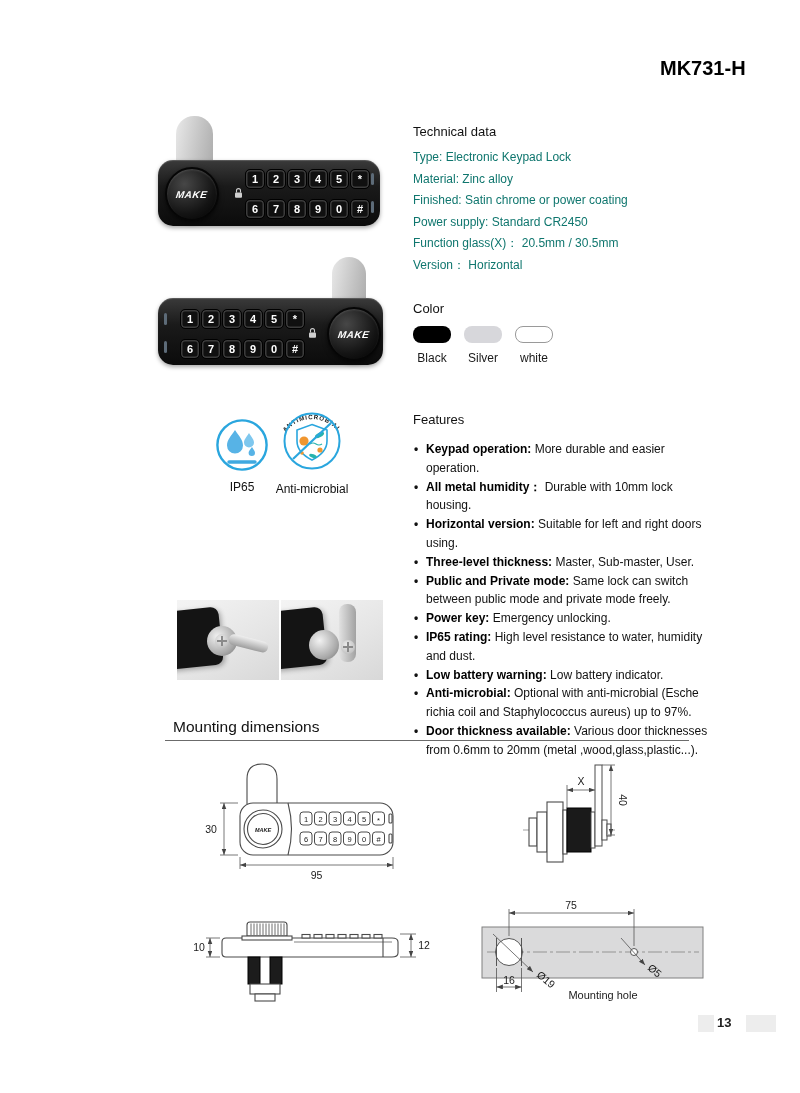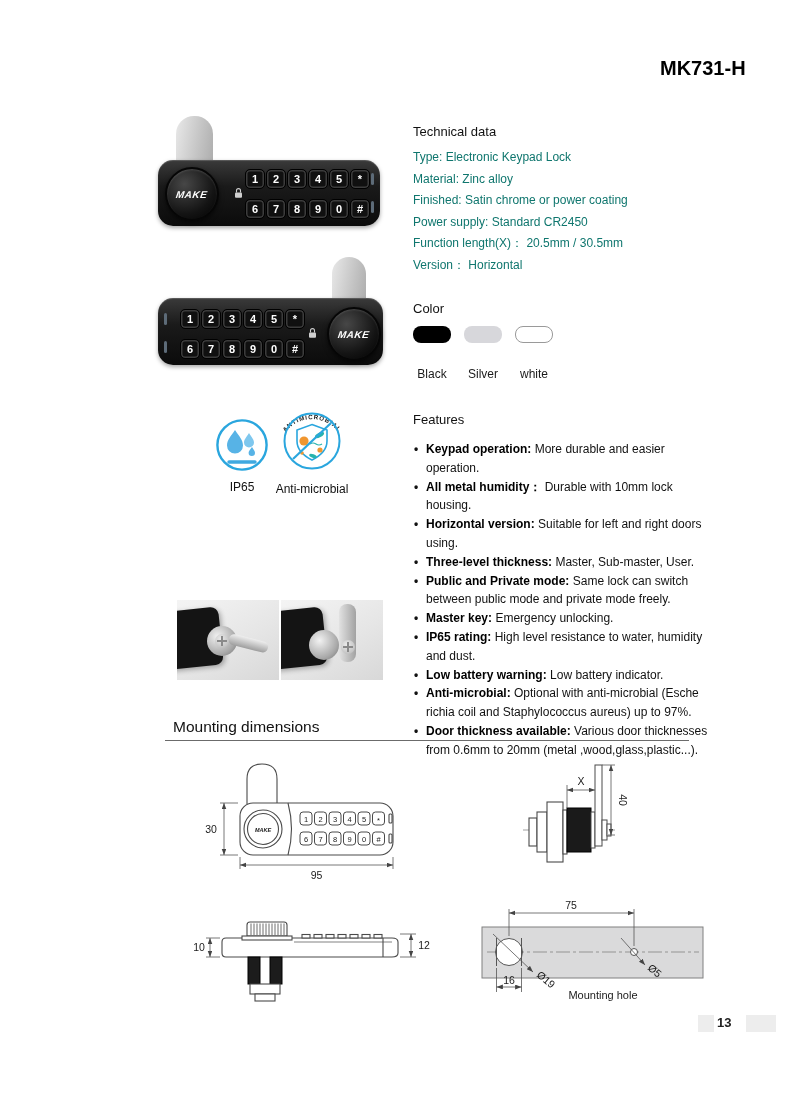--- a/index.html
+++ b/index.html
@@ -11,21 +11,21 @@
   .page-title{left:660px;top:57px;font-size:20px;font-weight:bold;color:#000;}
   .sec-h{font-size:13px;font-weight:400;color:#111;margin:0 0 8px 0;}
   .tech{left:413px;top:124px;width:340px;}
   .tech-row{font-size:12px;line-height:21.6px;color:#0f766e;}
 
   .colorsec{left:413px;top:301px;}
   .sw-row{display:flex;gap:13px;margin-top:10px;}
   .sw-col{width:38px;display:flex;flex-direction:column;align-items:center;}
   .sw{width:38px;height:17px;border-radius:8px;}
   .sw.bordered{border:1px solid #9a9a9a;width:36px;height:15px;}
-  .sw-label{font-size:12px;margin-top:24px;white-space:nowrap;}
+  .sw-label{font-size:12px;margin-top:8px;white-space:nowrap;}
 
   .features{left:413px;top:412px;width:300px;}
   .features ul{margin:13px 0 0 0;padding:0;list-style:none;}
   .features li{position:relative;padding-left:13px;font-size:12px;line-height:18.8px;color:#111;}
   .features li::before{content:"•";position:absolute;left:1px;top:0;font-weight:bold;}
   .features b{color:#000;}
 
   
   .lock{position:absolute;}
   .lock .latch{position:absolute;background:linear-gradient(100deg,#e9e9e9,#c2c2c2 60%,#a9a9a9);
@@ -159,21 +159,21 @@
       <span class="slot s2"></span>
     </div>
   </div>
 
   <div class="abs tech">
     <h2 class="sec-h">Technical data</h2>
     <div class="tech-row">Type: Electronic Keypad Lock</div>
     <div class="tech-row">Material: Zinc alloy</div>
     <div class="tech-row">Finished: Satin chrome or power coating</div>
     <div class="tech-row">Power supply: Standard CR2450</div>
-    <div class="tech-row">Function length(X)： 20.5mm / 30.5mm</div>
+    <div class="tech-row">Function glass(X)： 20.5mm / 30.5mm</div>
     <div class="tech-row">Version： Horizontal</div>
   </div>
 
   <div class="abs colorsec">
     <h2 class="sec-h">Color</h2>
     <div class="sw-row">
       <div class="sw-col">
         <div class="sw" style="background-color: rgb(0, 0, 0);"></div>
         <div class="sw-label">Black</div>
       </div>
@@ -221,21 +221,21 @@
   </div>
 
   <div class="abs features">
     <h2 class="sec-h">Features</h2>
     <ul>
       <li><b>Keypad operation:</b> <span>More durable and easier operation.</span></li>
       <li><b>All metal humidity：</b> <span>Durable with 10mm lock housing.</span></li>
       <li><b>Horizontal version:</b> <span>Suitable for left and right doors using.</span></li>
       <li><b>Three-level thickness:</b> <span>Master, Sub-master, User.</span></li>
       <li><b>Public and Private mode:</b> <span>Same lock can switch between public mode and private mode freely.</span></li>
-      <li><b>Master key:</b> <span>Emergency unlocking.</span></li>
+      <li><b>Power key:</b> <span>Emergency unlocking.</span></li>
       <li><b>IP65 rating:</b> <span>High level resistance to water, humidity and dust.</span></li>
       <li><b>Low battery warning:</b> <span>Low battery indicator.</span></li>
       <li><b>Anti-microbial:</b> <span>Optional with anti-microbial (Esche richia coil and Staphylococcus aureus) up to 97%.</span></li>
       <li><b>Door thickness available:</b> <span>Various door thicknesses from 0.6mm to 20mm (metal ,wood,glass,plastic...).</span></li>
     </ul>
   </div>
 
   <div class="photo photo1">
     <div class="lockcorner"></div>
     <div class="nut"></div>

